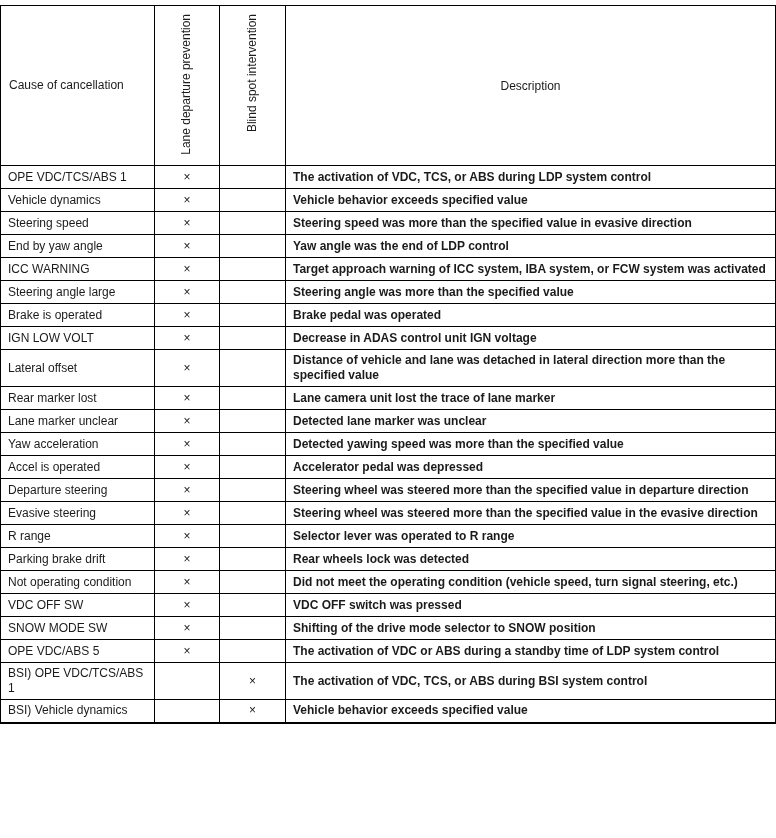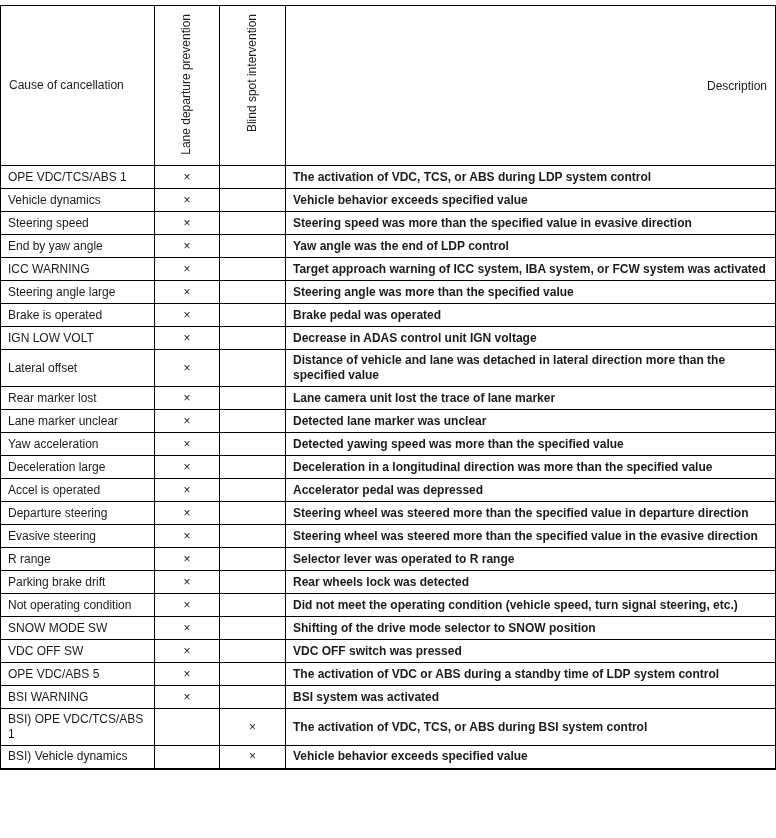--- a/index.html
+++ b/index.html
@@ -47,21 +47,21 @@
     padding-top: 8px;
   }
   th.vertical-header .vtext {
     display: inline-block;
     writing-mode: vertical-rl;
     transform: rotate(180deg);
     line-height: 1.1;
     white-space: nowrap;
   }
   th.desc-header {
-    text-align: right;
+    text-align: center;
     vertical-align: middle;
     padding: 4px 8px;
   }
   tbody td {
     height: 23px;
     padding: 3px 7px;
     line-height: 15px;
     vertical-align: middle;
   }
   td.col-cause { word-wrap: break-word; }
@@ -162,26 +162,20 @@
           <td class="col-mark"></td>
           <td class="col-desc">Detected lane marker was unclear</td>
         </tr>
         <tr>
           <td class="col-cause">Yaw acceleration</td>
           <td class="col-mark">×</td>
           <td class="col-mark"></td>
           <td class="col-desc">Detected yawing speed was more than the specified value</td>
         </tr>
         <tr>
-          <td class="col-cause">Deceleration large</td>
-          <td class="col-mark">×</td>
-          <td class="col-mark"></td>
-          <td class="col-desc">Deceleration in a longitudinal direction was more than the specified value</td>
-        </tr>
-        <tr>
           <td class="col-cause">Accel is operated</td>
           <td class="col-mark">×</td>
           <td class="col-mark"></td>
           <td class="col-desc">Accelerator pedal was depressed</td>
         </tr>
         <tr>
           <td class="col-cause">Departure steering</td>
           <td class="col-mark">×</td>
           <td class="col-mark"></td>
           <td class="col-desc">Steering wheel was steered more than the specified value in departure direction</td>
@@ -204,42 +198,36 @@
           <td class="col-mark"></td>
           <td class="col-desc">Rear wheels lock was detected</td>
         </tr>
         <tr>
           <td class="col-cause">Not operating condition</td>
           <td class="col-mark">×</td>
           <td class="col-mark"></td>
           <td class="col-desc">Did not meet the operating condition (vehicle speed, turn signal steering, etc.)</td>
         </tr>
         <tr>
+          <td class="col-cause">VDC OFF SW</td>
+          <td class="col-mark">×</td>
+          <td class="col-mark"></td>
+          <td class="col-desc">VDC OFF switch was pressed</td>
+        </tr>
+        <tr>
           <td class="col-cause">SNOW MODE SW</td>
           <td class="col-mark">×</td>
           <td class="col-mark"></td>
           <td class="col-desc">Shifting of the drive mode selector to SNOW position</td>
         </tr>
         <tr>
-          <td class="col-cause">VDC OFF SW</td>
-          <td class="col-mark">×</td>
-          <td class="col-mark"></td>
-          <td class="col-desc">VDC OFF switch was pressed</td>
-        </tr>
-        <tr>
           <td class="col-cause">OPE VDC/ABS 5</td>
           <td class="col-mark">×</td>
           <td class="col-mark"></td>
           <td class="col-desc">The activation of VDC or ABS during a standby time of LDP system control</td>
-        </tr>
-        <tr>
-          <td class="col-cause">BSI WARNING</td>
-          <td class="col-mark">×</td>
-          <td class="col-mark"></td>
-          <td class="col-desc">BSI system was activated</td>
         </tr>
         <tr>
           <td class="col-cause">BSI) OPE VDC/TCS/ABS 1</td>
           <td class="col-mark"></td>
           <td class="col-mark">×</td>
           <td class="col-desc">The activation of VDC, TCS, or ABS during BSI system control</td>
         </tr>
         <tr>
           <td class="col-cause">BSI) Vehicle dynamics</td>
           <td class="col-mark"></td>

